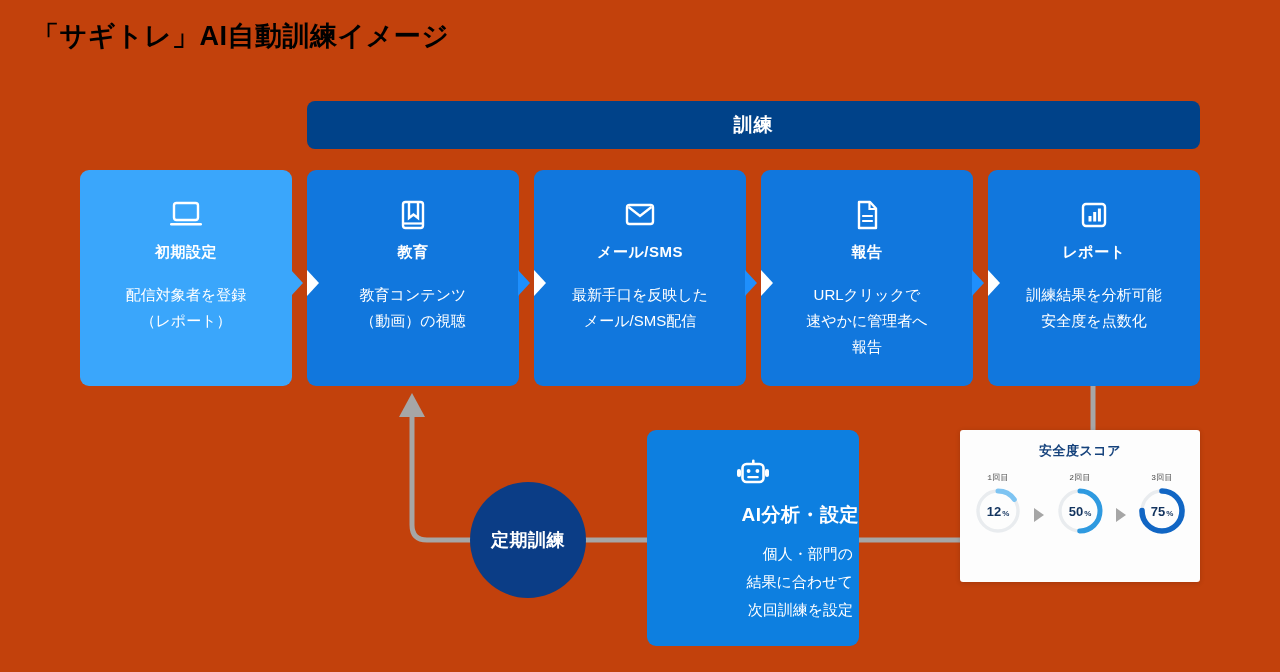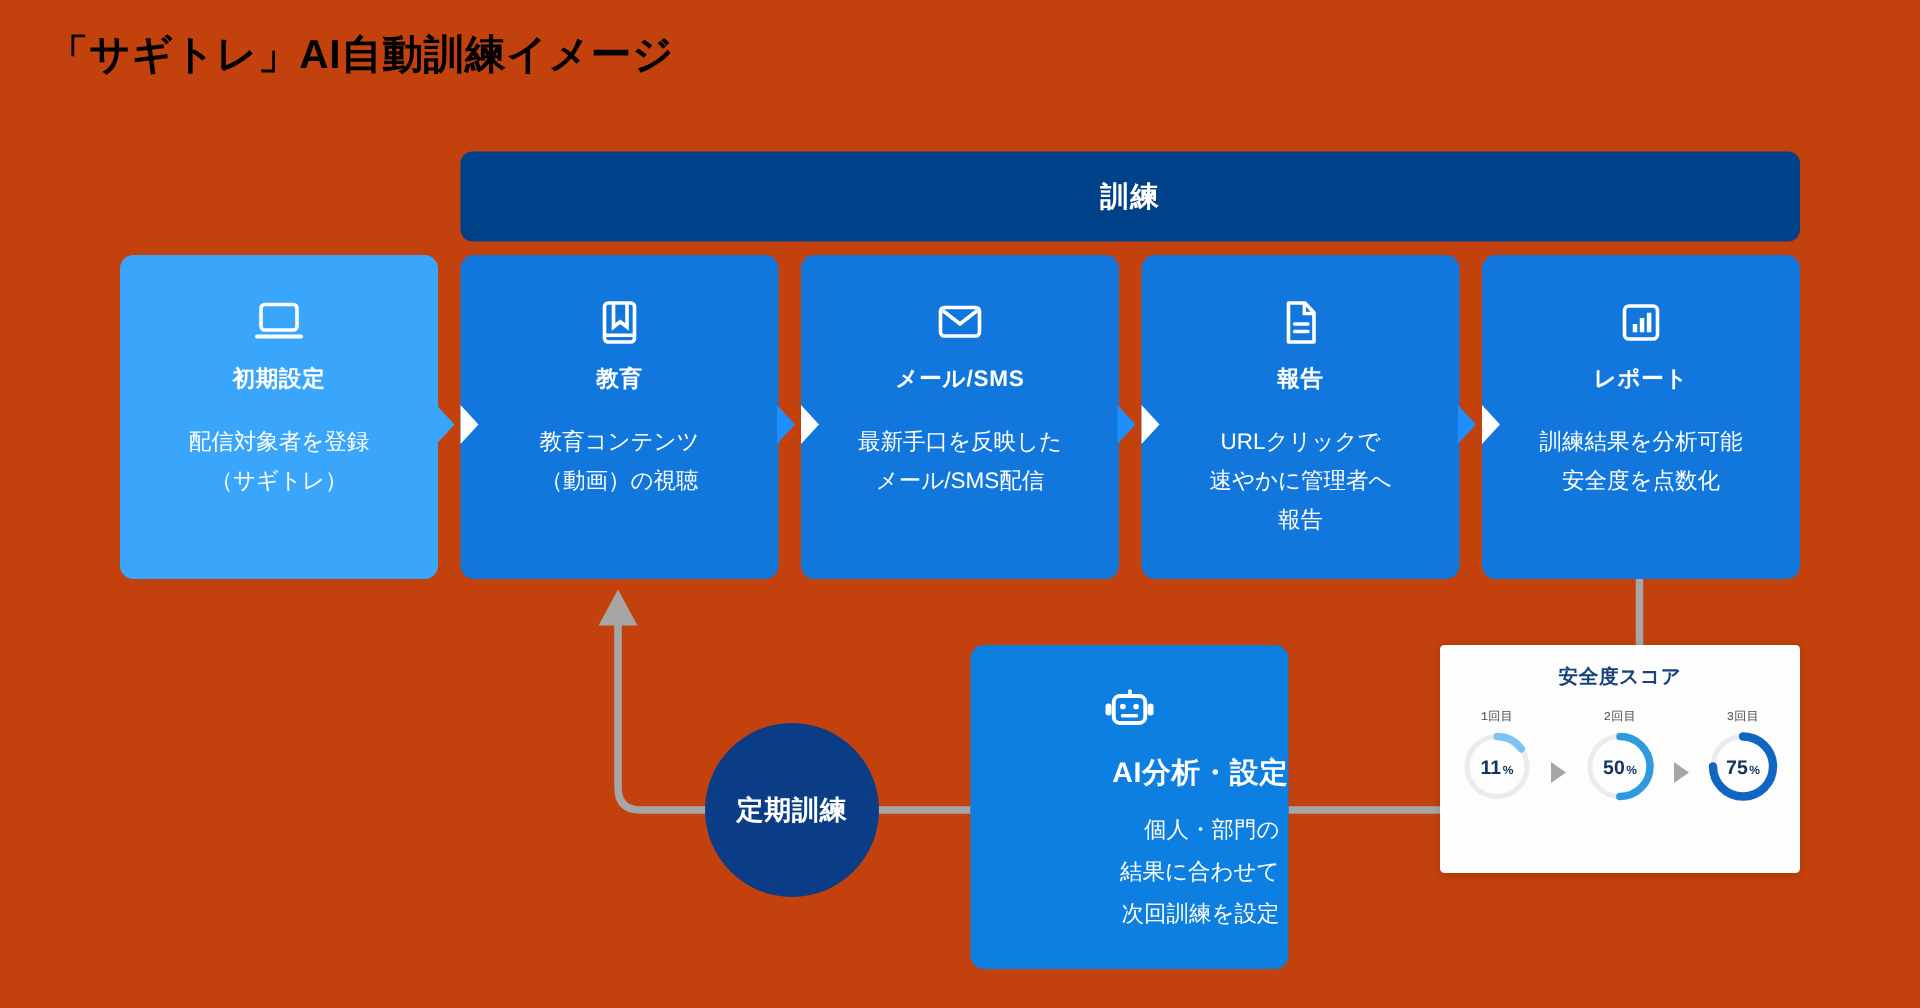--- a/index.html
+++ b/index.html
@@ -30,21 +30,21 @@
     letter-spacing: 0.5px;
     white-space: nowrap;
   }
 
   
   #training-band {
     position: absolute;
     left: 307px;
     top: 101px;
     width: 893px;
-    height: 60px;
+    height: 48px;
     background: #004289;
     border-radius: 8px;
   }
   #training-band .band-label {
     position: absolute;
     left: 0; right: 0; top: 0; bottom: 0;
     display: flex;
     align-items: center;
     justify-content: center;
     color: #ffffff;
@@ -266,21 +266,21 @@
   <div class="flow-card" style="left:80px; background:#3aa6fb;">
     <div class="card-icon">
       <svg width="34" height="30" viewBox="0 0 34 30">
         <rect x="5" y="3" width="24" height="17" rx="2.5" fill="none" stroke="#ffffff" stroke-width="2.4"></rect>
         <rect x="1" y="23" width="32" height="2.6" rx="1.3" fill="#ffffff"></rect>
       </svg>
     </div>
     <div class="card-title">初期設定</div>
     <div class="card-desc">
       <div>配信対象者を登録</div>
-      <div>（サギトレ）</div>
+      <div>（レポート）</div>
     </div>
     <div class="chev-tip light"></div>
   </div>
 
   <div class="flow-card" style="left:307px; background:#1177dd;">
     <div class="chev-notch"></div>
     <div class="card-icon">
       <svg width="30" height="32" viewBox="0 0 30 32">
         <rect x="5" y="3" width="20" height="26" rx="2.5" fill="none" stroke="#ffffff" stroke-width="2.4"></rect>
         <path d="M 11 3 L 11 19 L 15.5 15.5 L 20 19 L 20 3" fill="none" stroke="#ffffff" stroke-width="2.4"></path>
@@ -375,21 +375,21 @@
     <div class="donut-row">
 
       <div class="donut-cell">
         <div class="donut-label">1回目</div>
         <div class="donut-wrap">
           <svg width="50" height="50" viewBox="0 0 50 50">
             <circle cx="25" cy="25" r="20" fill="none" stroke="#e9ecef" stroke-width="3.4"></circle>
             <circle cx="25" cy="25" r="20" fill="none" stroke="#7ec4f2" stroke-width="5" stroke-linecap="round" stroke-dasharray="18.85 106.8" transform="rotate(-90 25 25)"></circle>
           </svg>
           <div class="donut-val">
-            <span>11</span>
+            <span>12</span>
               <span class="pct">%</span>
           </div>
         </div>
       </div>
 
       <div class="tri-arrow"></div>
 
       <div class="donut-cell">
         <div class="donut-label">2回目</div>
         <div class="donut-wrap">

